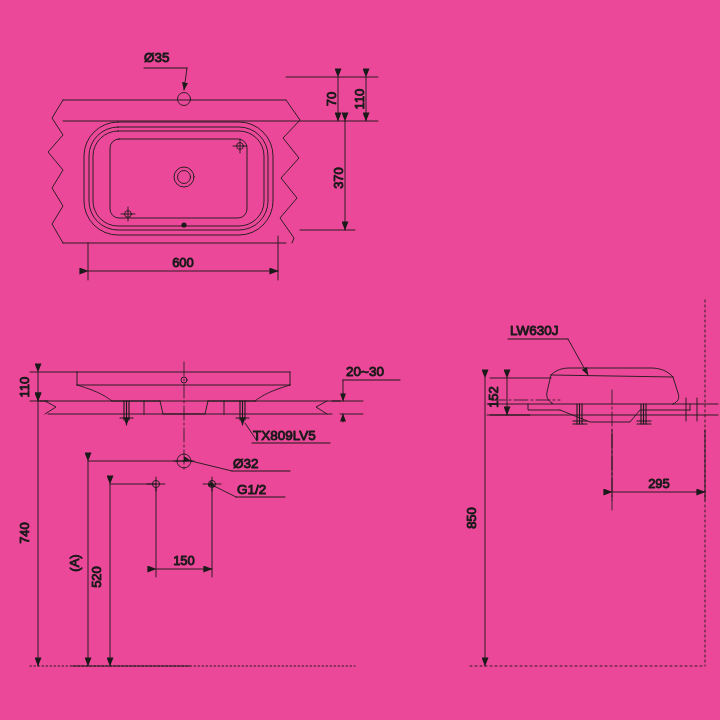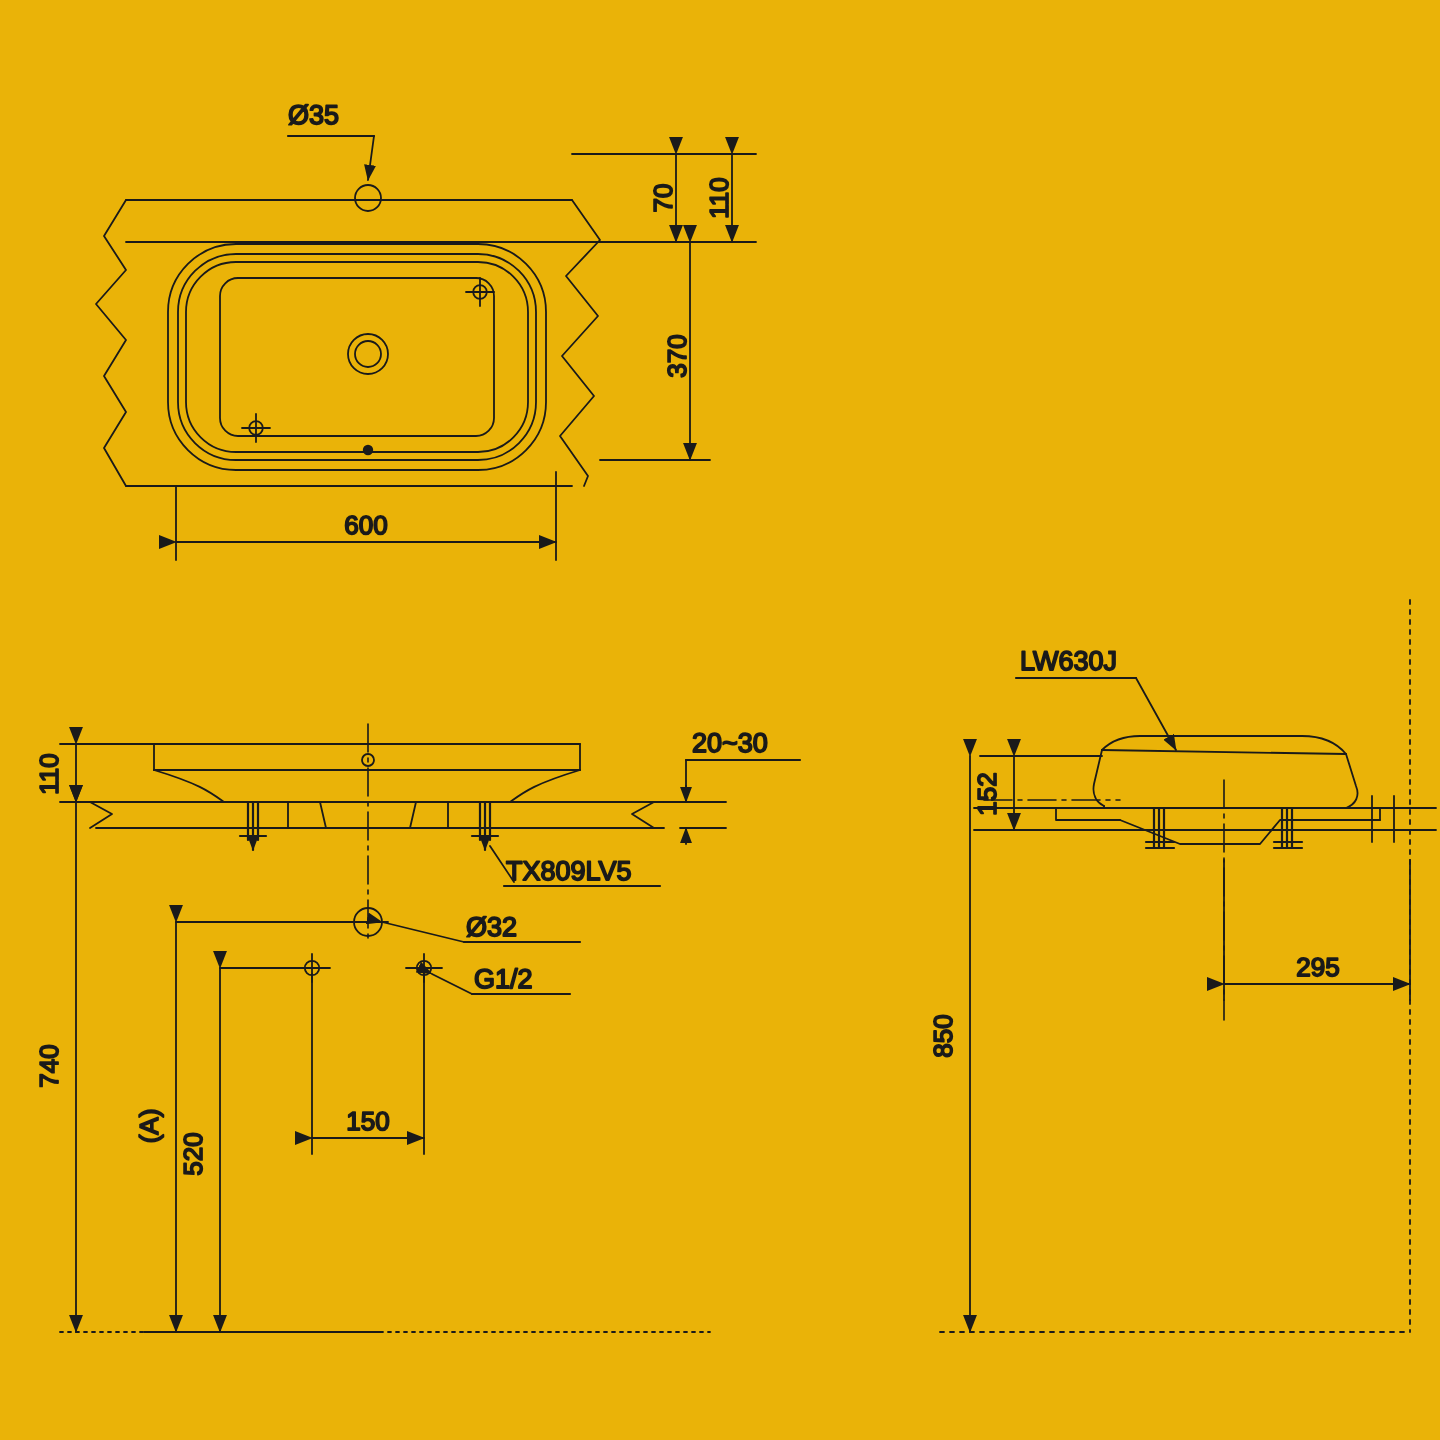--- a/index.html
+++ b/index.html
@@ -3,21 +3,21 @@
 <meta charset="utf-8">
 <title>Technical Drawing</title>
 <style>
   html,body{margin:0;padding:0;background:#ffffff;}
   body{
     width:720px;height:720px;
     font-family:"Liberation Sans", sans-serif;
     color:#1a1a1a;
     overflow:hidden;
   }
-  #sheet{position:relative;width:720px;height:720px;background:#eab308;}
+  #sheet{position:relative;width:720px;height:720px;background:#ec4899;}
   svg{display:block;}
   .dimtext{
     font-family:"Liberation Sans", sans-serif;
     font-size:13px;
     fill:#1a1a1a;
   }
   .labeltext{
     font-family:"Liberation Sans", sans-serif;
     font-size:13.5px;
     fill:#1a1a1a;

